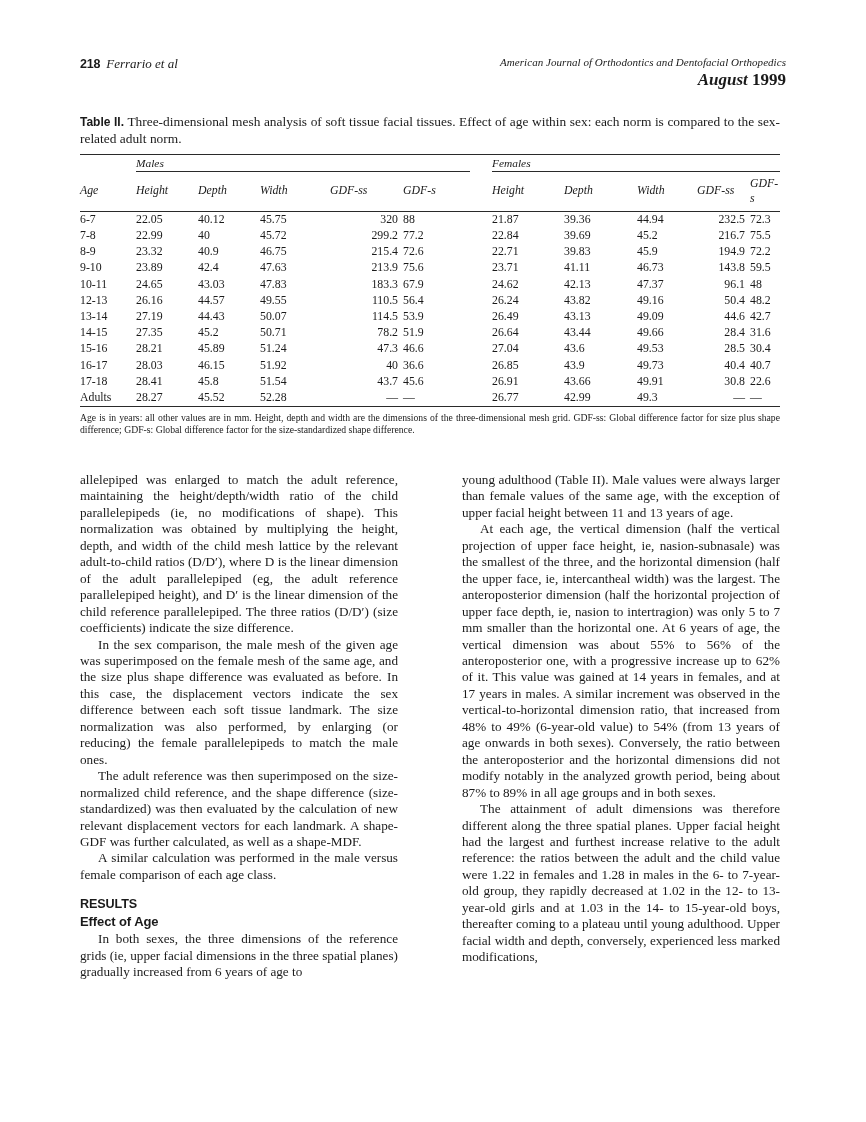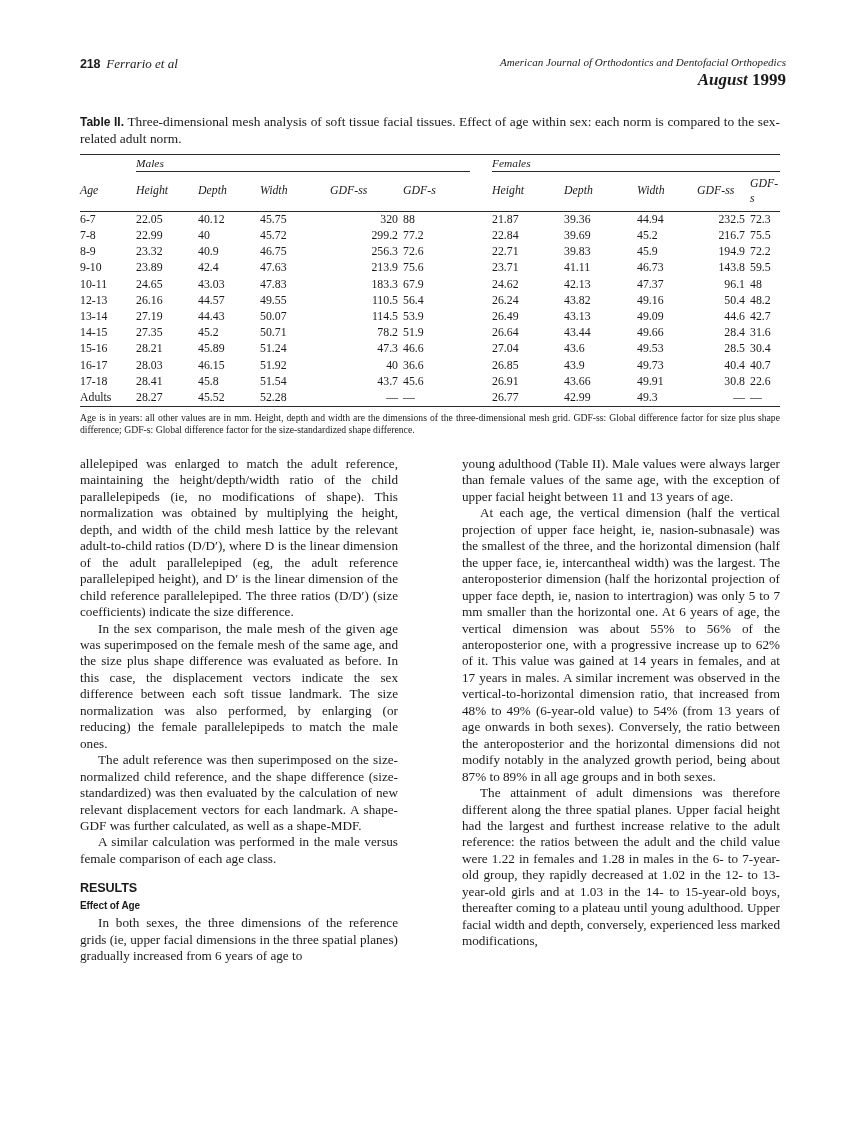--- a/index.html
+++ b/index.html
@@ -183,21 +183,21 @@
   
   .body-cols {
     position: absolute;
     left: 80px;
     top: 456px;
     width: 700px;
     height: 560px;
   }
   .col {
     position: absolute;
-    top: 0;
+    top: 16px;
     width: 318px;
     font-size: 13.2px;
     line-height: 16.45px;
     text-align: justify;
     text-justify: inter-word;
     hyphens: manual;
   }
   .col.left  { left: 0; }
   .col.right { left: 382px; }
 
@@ -212,21 +212,21 @@
     font-weight: bold;
     font-size: 12.6px;
     line-height: 17px;
     margin: 13px 0 0 0;
     text-indent: 0;
     letter-spacing: -0.1px;
   }
   h3.subsec {
     font-family: "Liberation Sans", "DejaVu Sans", sans-serif;
     font-weight: bold;
-    font-size: 10px;
+    font-size: 13px;
     line-height: 17px;
     margin: 0 0 1px 0;
     text-indent: 0;
     letter-spacing: -0.1px;
   }
 </style>
 </head>
 <body>
 
 <div class="page">
@@ -318,21 +318,21 @@
             <td>39.69</td>
             <td>45.2</td>
             <td class="rt">216.7</td>
             <td>75.5</td>
           </tr>
           <tr>
             <td>8-9</td>
             <td>23.32</td>
             <td>40.9</td>
             <td>46.75</td>
-            <td class="rt">256.3</td>
+            <td class="rt">215.4</td>
             <td>72.6</td>
             <td></td>
             <td>22.71</td>
             <td>39.83</td>
             <td>45.9</td>
             <td class="rt">194.9</td>
             <td>72.2</td>
           </tr>
           <tr>
             <td>9-10</td>

